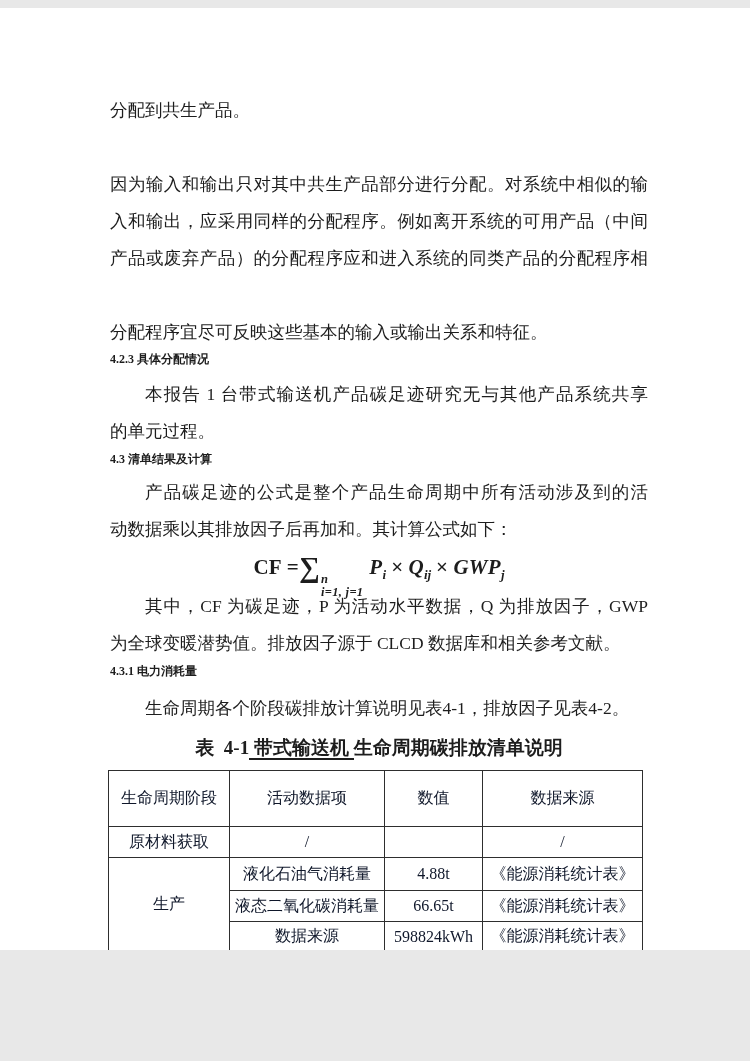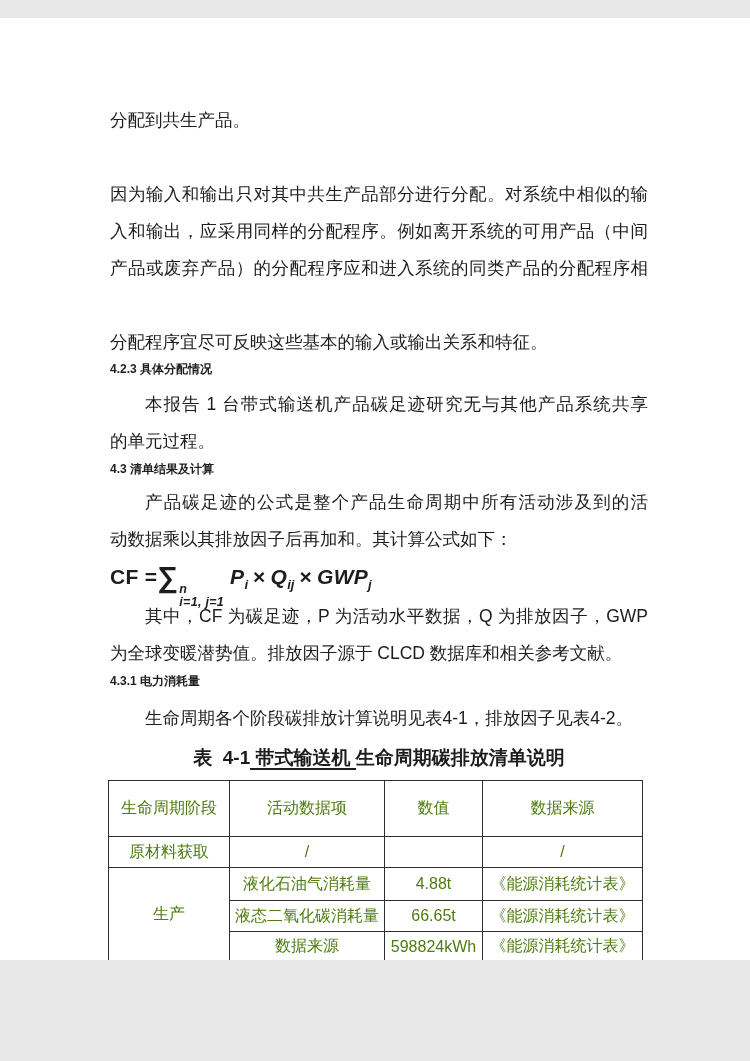--- a/index.html
+++ b/index.html
@@ -1,38 +1,38 @@
 <!DOCTYPE html>
 <html><head>
 <meta charset="utf-8">
 <style>
   html,body{margin:0;padding:0;background:#e8e8e8;}
   .page{
     position:relative;
     width:750px;height:942px;
-    margin:18px auto;
+    margin:8px auto;
     background:#ffffff;
-    font-family:Liberation Sans, sans-serif;
+    font-family:Liberation Serif, serif;
     color:#1d1d1d;
     overflow:hidden;
   }
   .line{
     position:absolute;left:110px;width:538px;height:24px;
     font-size:17.5px;line-height:24px;
     white-space:normal;
   }
   .jl{text-align:justify;text-align-last:justify;}
   .ind{text-indent:35px;}
   .hd{
     position:absolute;left:110px;width:538px;height:26px;
     font-weight:700;font-size:12px;line-height:26px;
   }
   .formula{
     position:absolute;left:110px;width:538px;top:536px;height:46px;
-    text-align:left;font-weight:700;font-size:21px;line-height:46px;
+    text-align:center;font-weight:700;font-size:21px;line-height:46px;
     letter-spacing:0.3px;
   }
   .f-up{font-style:normal;font-weight:700;}
   .f-sigma{font-size:29px;font-weight:700;vertical-align:-3px;}
   .f-lims{
     display:inline-flex;flex-direction:column;align-items:flex-start;
     vertical-align:-9px;line-height:1.05;font-size:12.5px;margin:0 6px 0 1px;
   }
   .f-lims i{font-style:italic;font-weight:700;}
   .f-term i{font-style:italic;font-weight:700;}
@@ -40,21 +40,21 @@
   .f-x{margin:0 5px;font-weight:700;}
   .caption{
     position:absolute;left:110px;width:538px;top:726px;height:28px;
     text-align:center;font-weight:700;font-size:19px;line-height:28px;
   }
   .caption span{white-space:pre;}
   .caption .u{border-bottom:2px solid #1d1d1d;text-align:right;}
   table.inv{
     position:absolute;left:108px;top:762px;width:534px;
     border-collapse:collapse;table-layout:fixed;
-    font-size:16px;color:#4d7c0f;
+    font-size:16px;color:#0f172a;
   }
   table.inv td,table.inv th{
     border:1px solid #2e2e2e;
     text-align:center;vertical-align:middle;
     font-weight:400;padding:0;
     overflow:hidden;white-space:nowrap;
   }
   .pageno{
     position:absolute;left:0;top:974px;width:750px;
     text-align:center;font-size:12.5px;color:#4c1d95;padding-left:28px;

